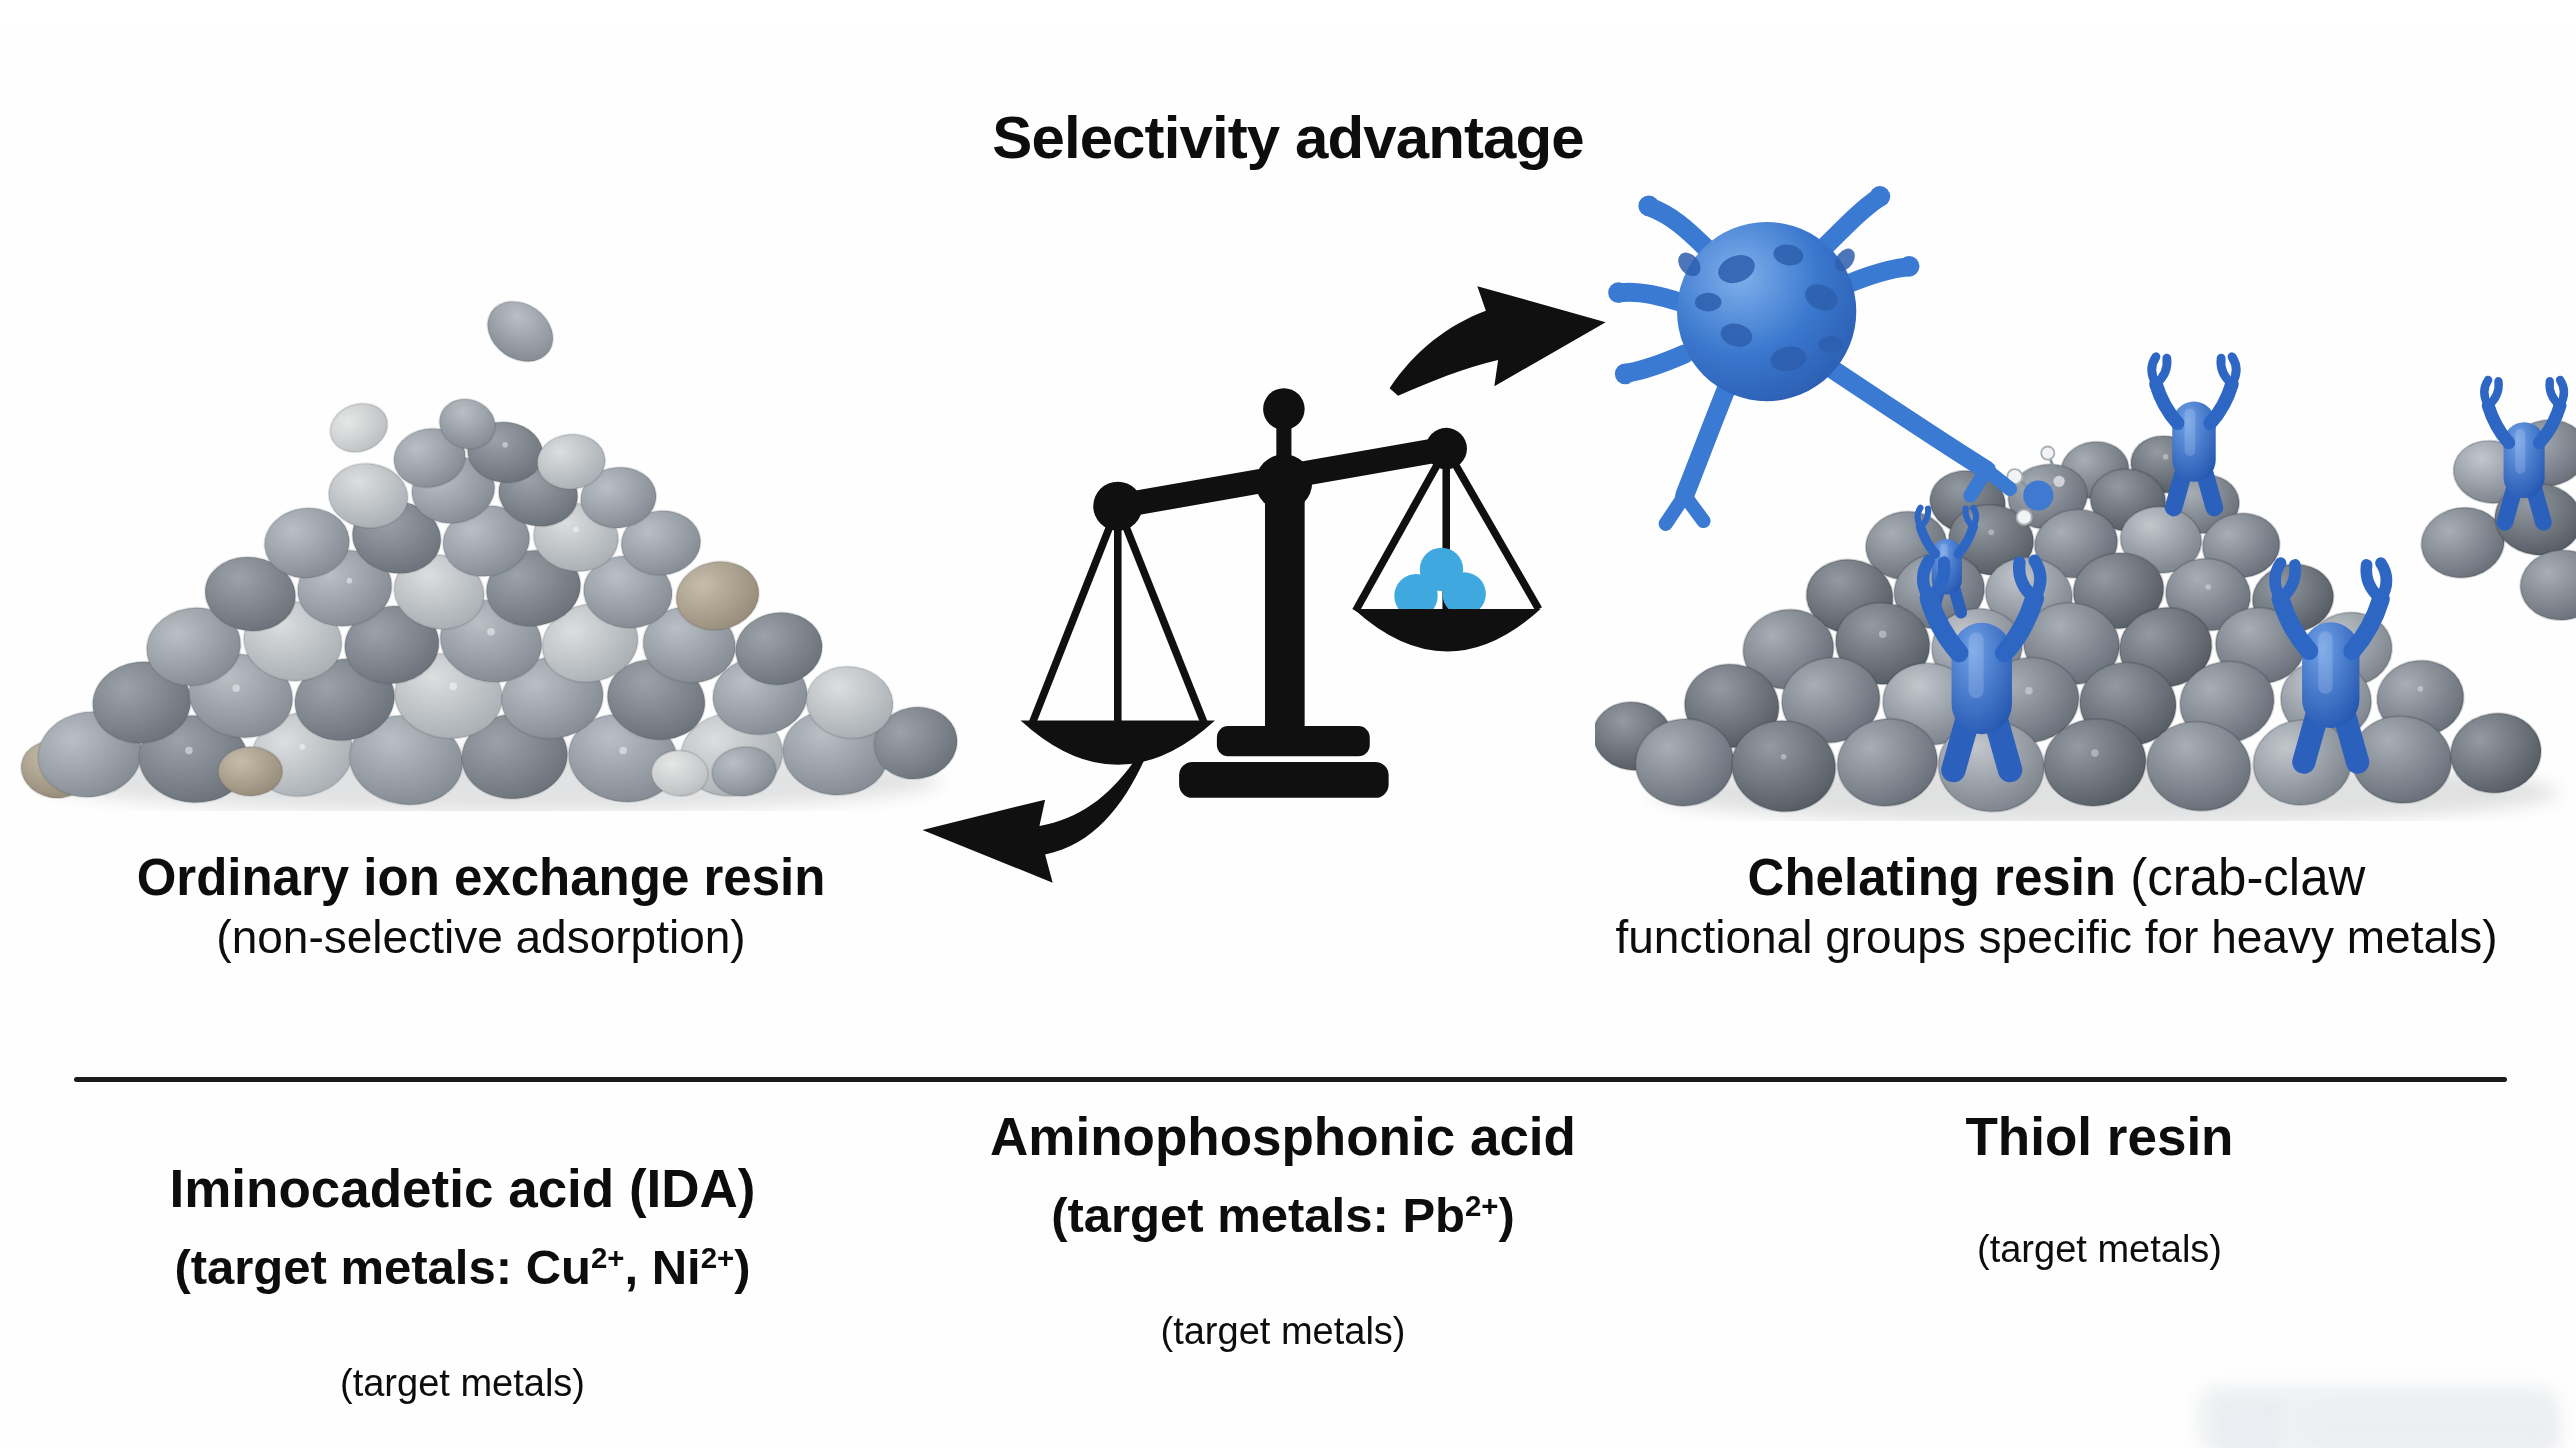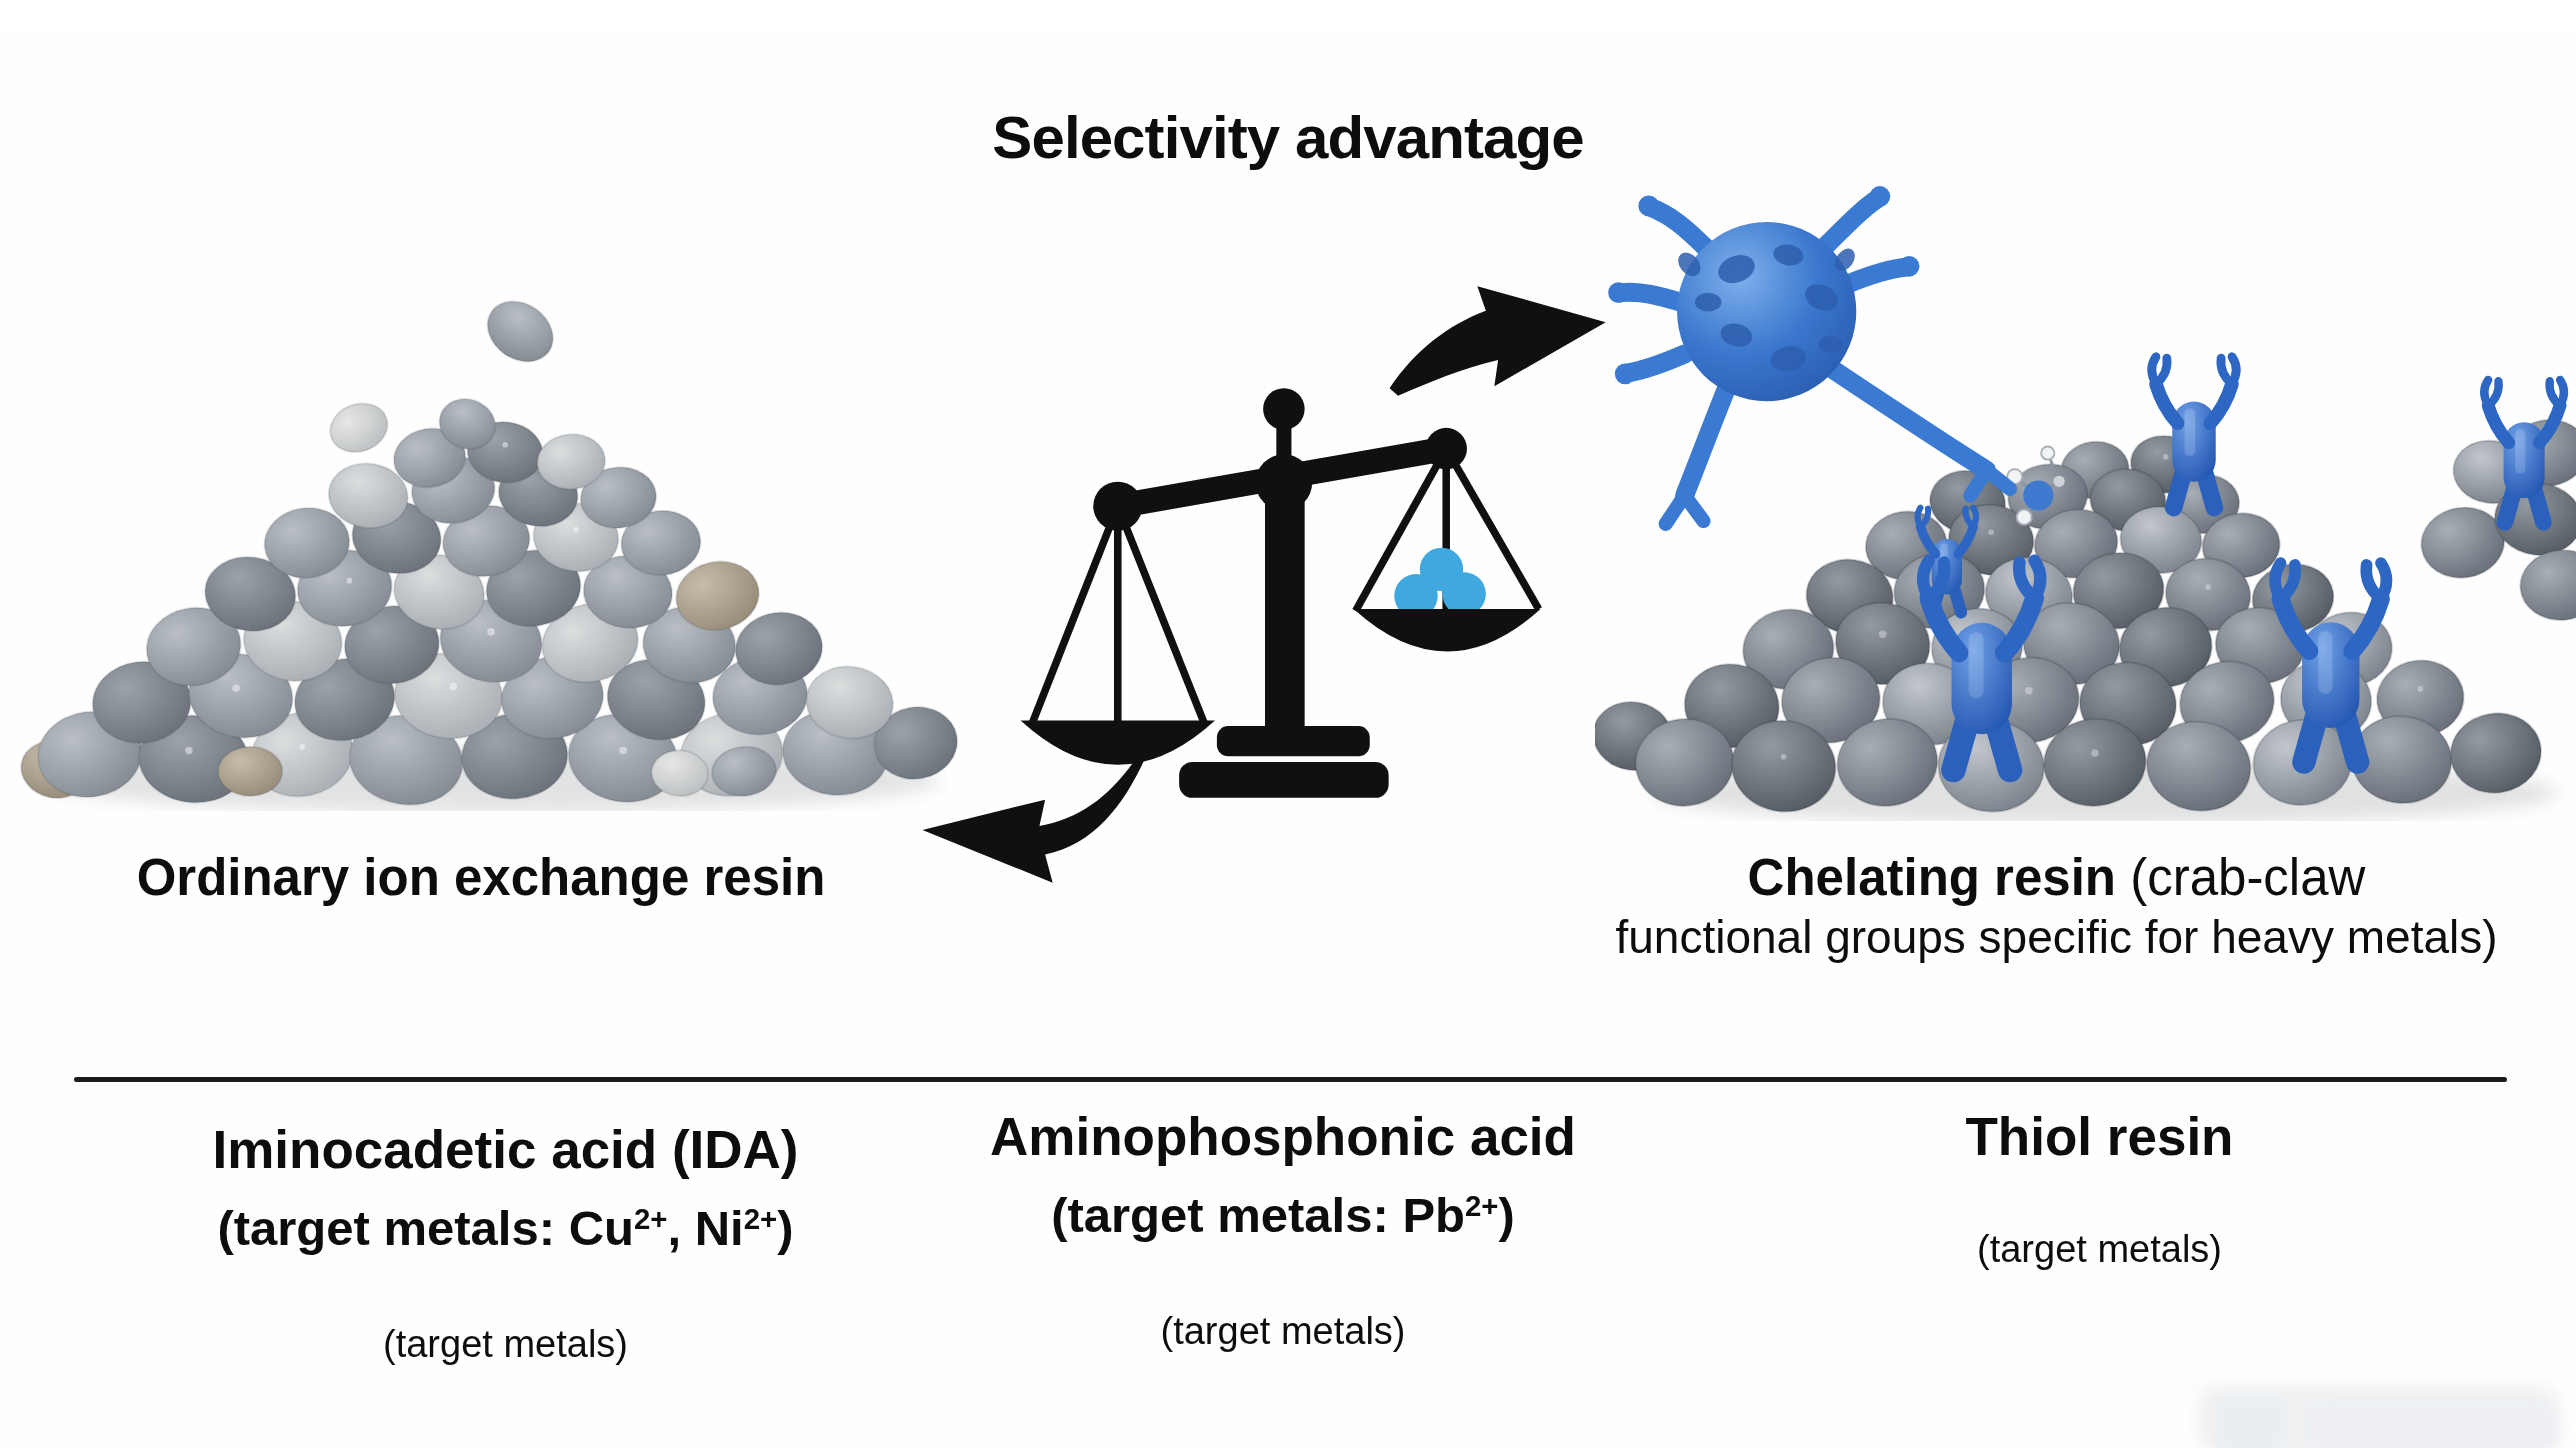--- a/index.html
+++ b/index.html
@@ -21,21 +21,21 @@
   .caption-right{left:1533px;top:819px;width:1047px;}
   .divider{
     position:absolute;left:74px;top:1049px;width:2433px;height:4.7px;
     background:#1b1b1b;border-radius:2.8px;
   }
   .fg-col{position:absolute;text-align:center;}
   .fg-col .hd{font-size:53px;font-weight:700;line-height:66px;}
   .fg-col .tm{font-size:49px;font-weight:700;line-height:60px;margin-top:15px;}
   .fg-col .nt{font-size:38px;font-weight:400;line-height:60px;margin-top:49px;}
   sup{font-size:60%;position:relative;top:-0.55em;vertical-align:baseline;}
-  .col1{left:0px;top:1089px;width:925px;padding-left:43px;}
+  .col1{left:0px;top:1128px;width:925px;}
   .col2{left:868px;top:1076px;width:830px;}
   .col3{left:1689px;top:1076px;width:821px;}
   .art{position:absolute;}
   .smudge{position:absolute;left:2142px;top:1340px;width:434px;height:109px;pointer-events:none;}
   .smudge .b1{position:absolute;left:57px;top:19px;width:359px;height:66px;background:rgba(224,227,231,.55);border-radius:17px;filter:blur(8.5px);}
   .smudge .b2{position:absolute;left:80px;top:33px;width:57px;height:74px;background:rgba(233,236,240,.8);border-radius:7.5px;filter:blur(4.7px);}
   .smudge .b3{position:absolute;left:170px;top:42px;width:245px;height:42px;background:rgba(236,238,241,.75);border-radius:11.3px;filter:blur(6.6px);}
 </style>
 </head>
 <body>
@@ -348,20 +348,21 @@
 
     <use href="#crab" transform="translate(373,415) scale(0.5)"></use>
     <use href="#crab" transform="translate(635,280) scale(0.72)"></use>
     <use href="#crab" transform="translate(410,528) scale(1.0)"></use>
     <use href="#crab" transform="translate(780,525) scale(0.95)"></use>
     <use href="#crab" transform="translate(985,300) scale(0.68)"></use>
   </svg>
 
   <div class="caption caption-left">
     <div class="l1">Ordinary ion exchange resin</div>
+    <div class="l2">(non-selective adsorption)</div>
   </div>
 
   <div class="caption caption-right">
     <div class="l1"><span>Chelating resin</span><span class="reg"> (crab-claw</span></div>
     <div class="l2">functional groups specific for heavy metals)</div>
   </div>
 
   <div class="divider"></div>
 
   <div class="fg-col col1">

